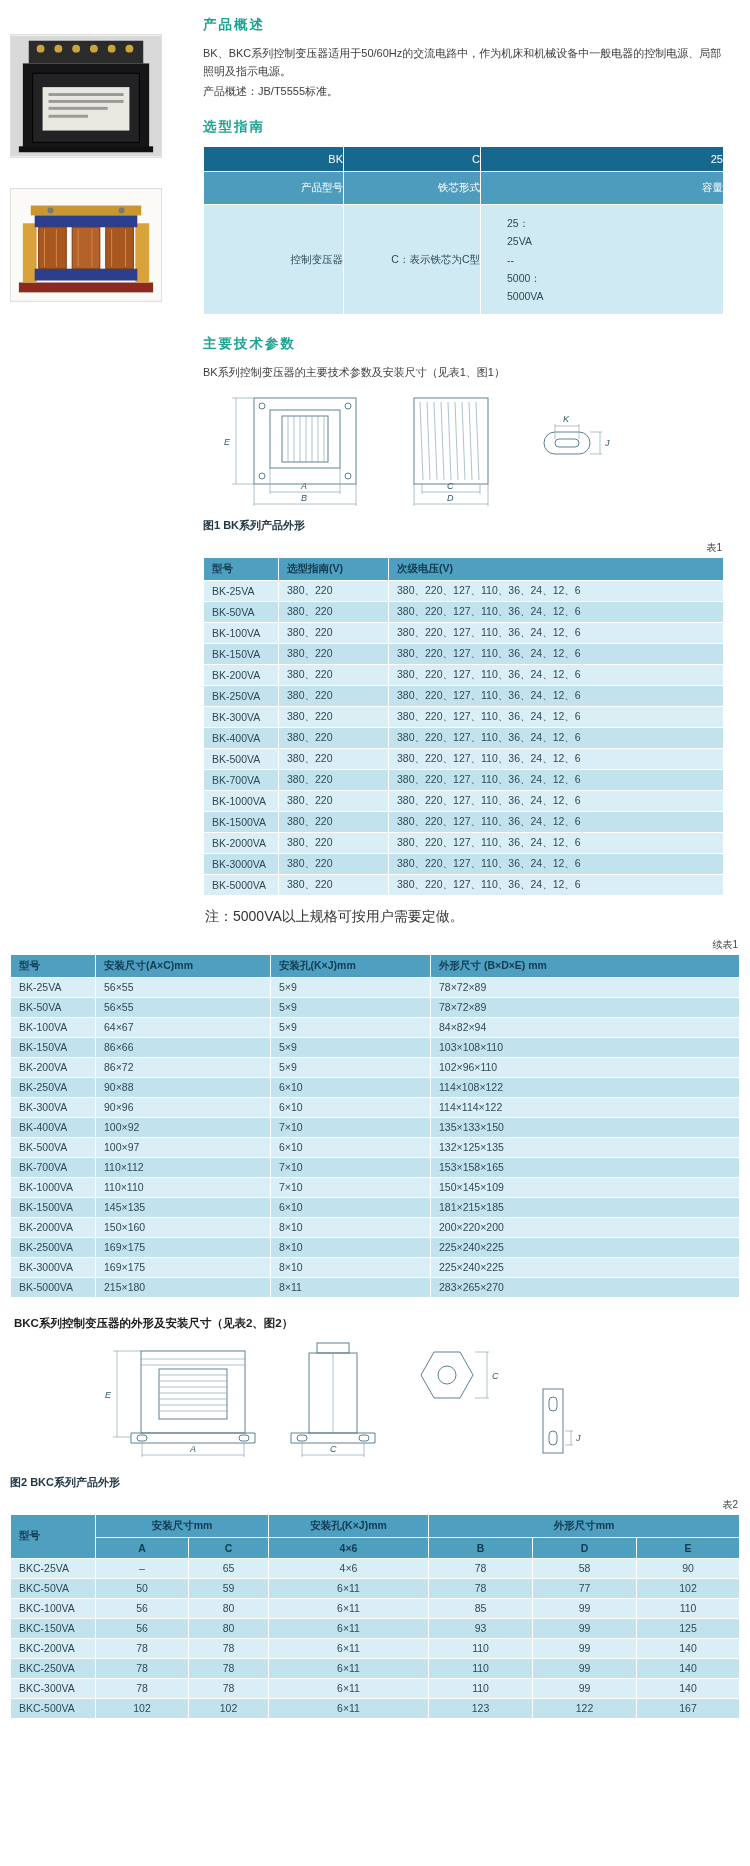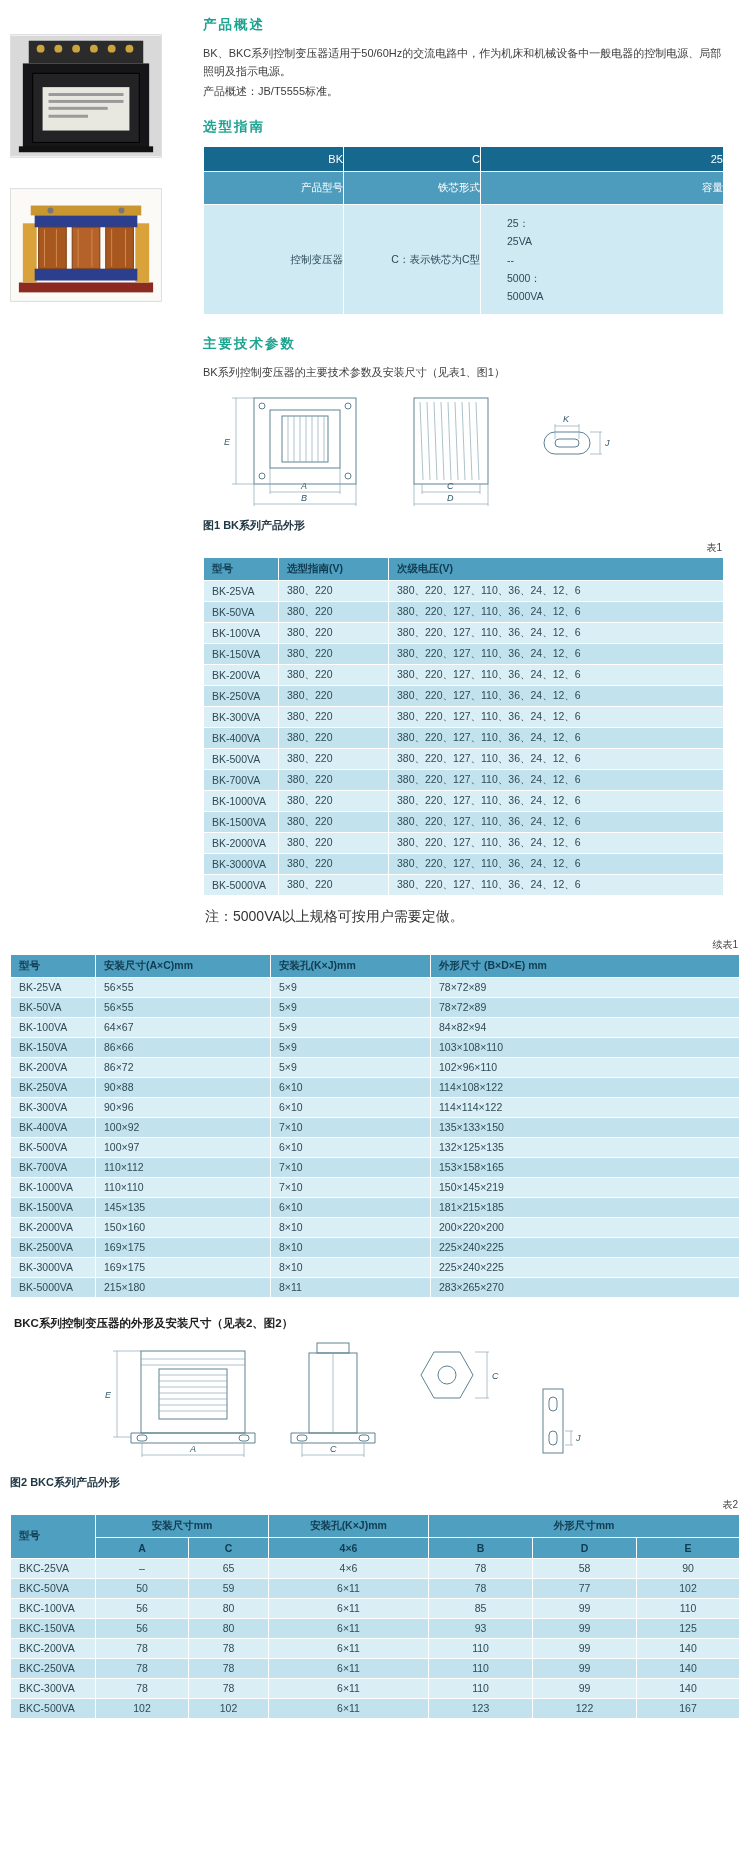--- a/index.html
+++ b/index.html
@@ -372,21 +372,21 @@
           <tr>
             <td>BK-700VA</td>
             <td>110×112</td>
             <td>7×10</td>
             <td>153×158×165</td>
           </tr>
           <tr>
             <td>BK-1000VA</td>
             <td>110×110</td>
             <td>7×10</td>
-            <td>150×145×219</td>
+            <td>150×145×109</td>
           </tr>
           <tr>
             <td>BK-1500VA</td>
             <td>145×135</td>
             <td>6×10</td>
             <td>181×215×185</td>
           </tr>
           <tr>
             <td>BK-2000VA</td>
             <td>150×160</td>

